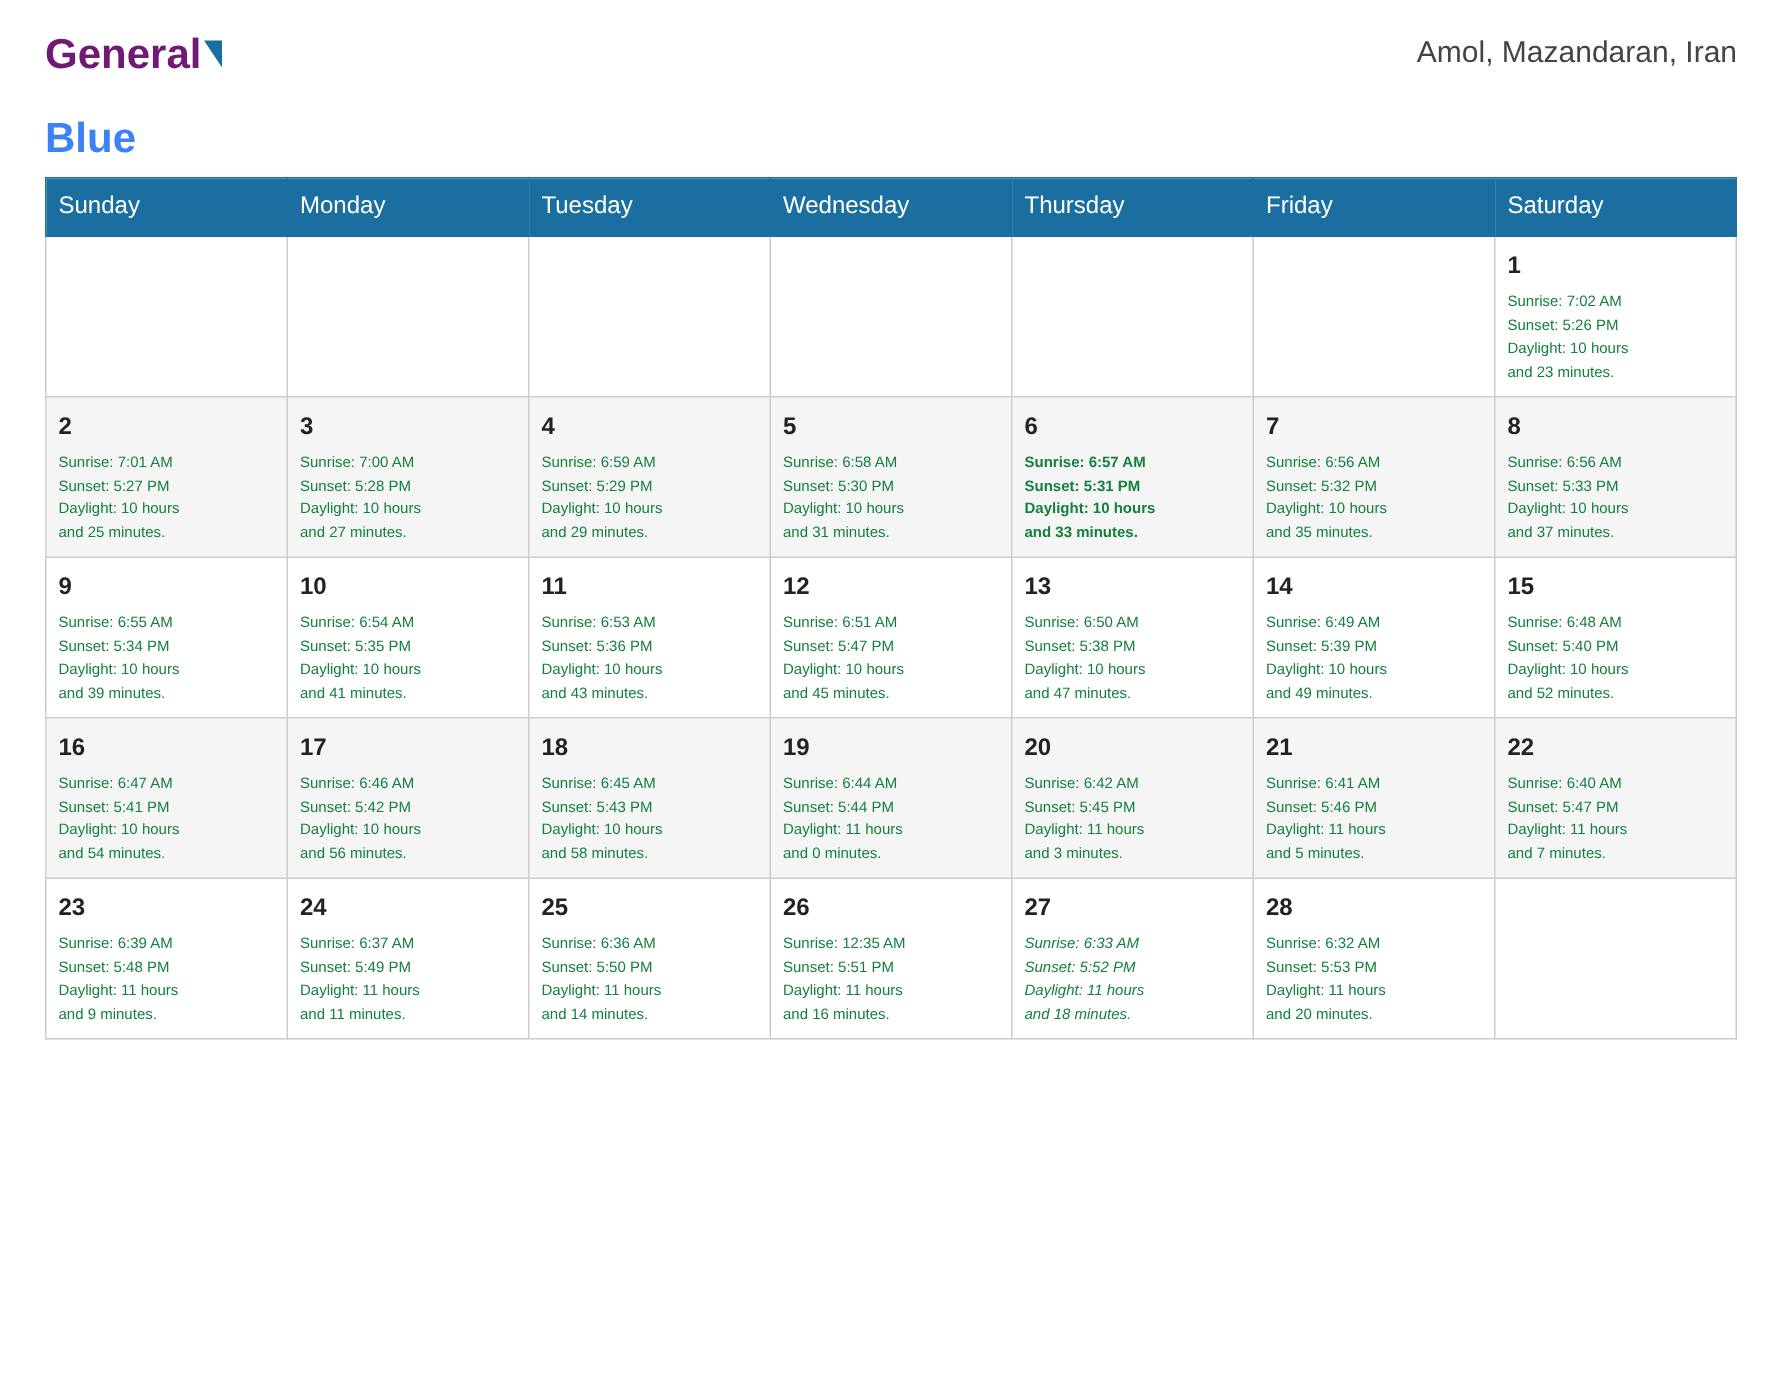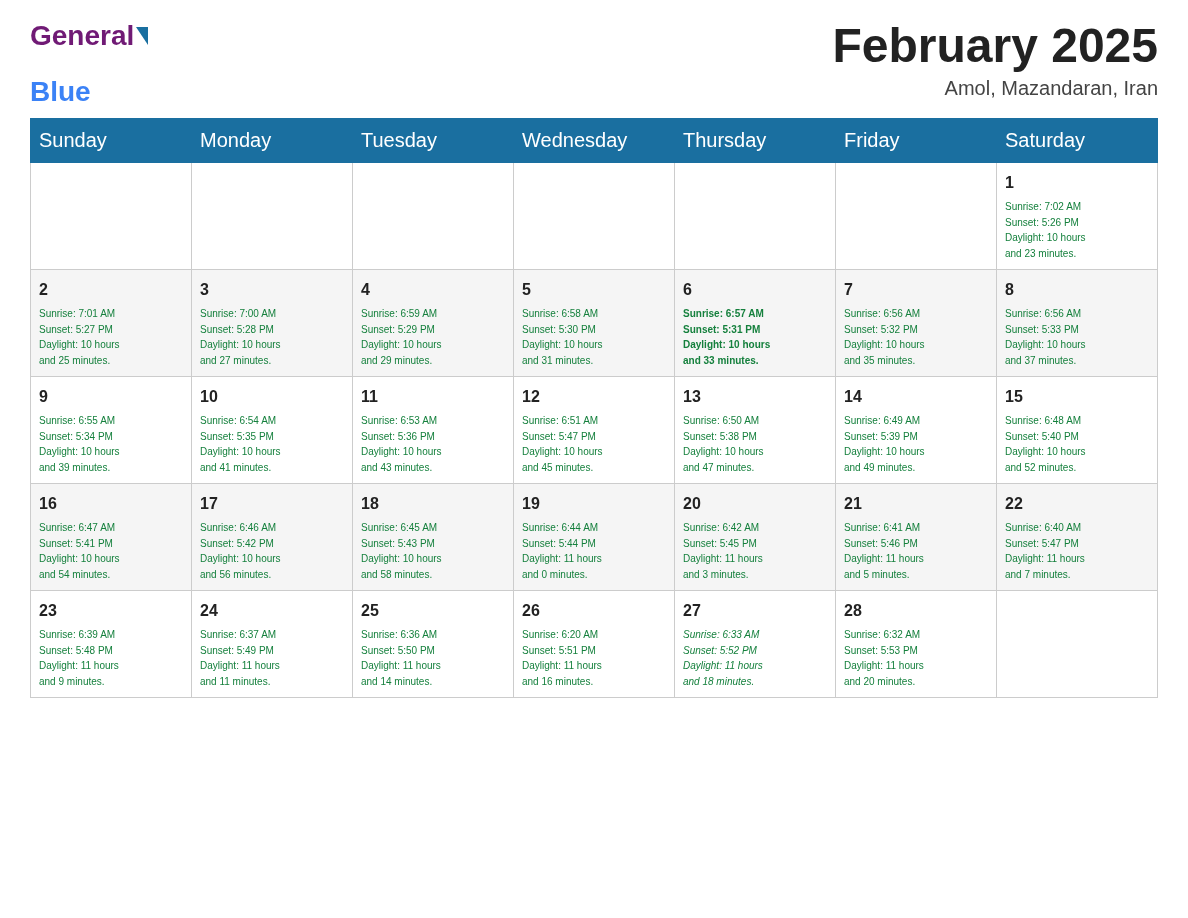--- a/index.html
+++ b/index.html
@@ -60,21 +60,21 @@
     }
     .calendar {
       width: 100%;
       border-collapse: collapse;
       border: 1px solid #aaa;
     }
     .calendar th {
       background-color: #1a6fa0;
       color: #fff;
       padding: 10px 8px;
-      font-size: 20px;
+      font-size: 16px;
       font-weight: normal;
       text-align: left;
       border: 1px solid #1a6fa0;
     }
     .calendar td {
       vertical-align: top;
       padding: 8px;
       border: 1px solid #ccc;
       width: 14.28%;
       min-height: 100px;
@@ -106,21 +106,20 @@
 
 <div class="header">
   <div class="logo">
     <div class="logo-text">
       <span class="logo-general">General</span>
       <span class="logo-arrow"></span>
     </div>
     <span class="logo-blue">Blue</span>
   </div>
   <div class="title-section">
-    <div class="month-title">February 2025</div>
     <div class="location">Amol, Mazandaran, Iran</div>
   </div>
 </div>
 
 <table class="calendar">
   <thead>
     <tr>
       <th>Sunday</th>
       <th>Monday</th>
       <th>Tuesday</th>
@@ -316,21 +315,21 @@
         </td>
         <td>
           <span class="day-number">25</span>
           <div class="day-info" style="white-space: pre-line;">Sunrise: 6:36 AM
 Sunset: 5:50 PM
 Daylight: 11 hours
 and 14 minutes.</div>
         </td>
         <td>
           <span class="day-number">26</span>
-          <div class="day-info" style="white-space: pre-line;">Sunrise: 6:20 AM
+          <div class="day-info" style="white-space: pre-line;">Sunrise: 12:35 AM
 Sunset: 5:51 PM
 Daylight: 11 hours
 and 16 minutes.</div>
         </td>
         <td>
           <span class="day-number">27</span>
           <div class="day-info" style="white-space: pre-line; font-style: italic;">Sunrise: 6:33 AM
 Sunset: 5:52 PM
 Daylight: 11 hours
 and 18 minutes.</div>

